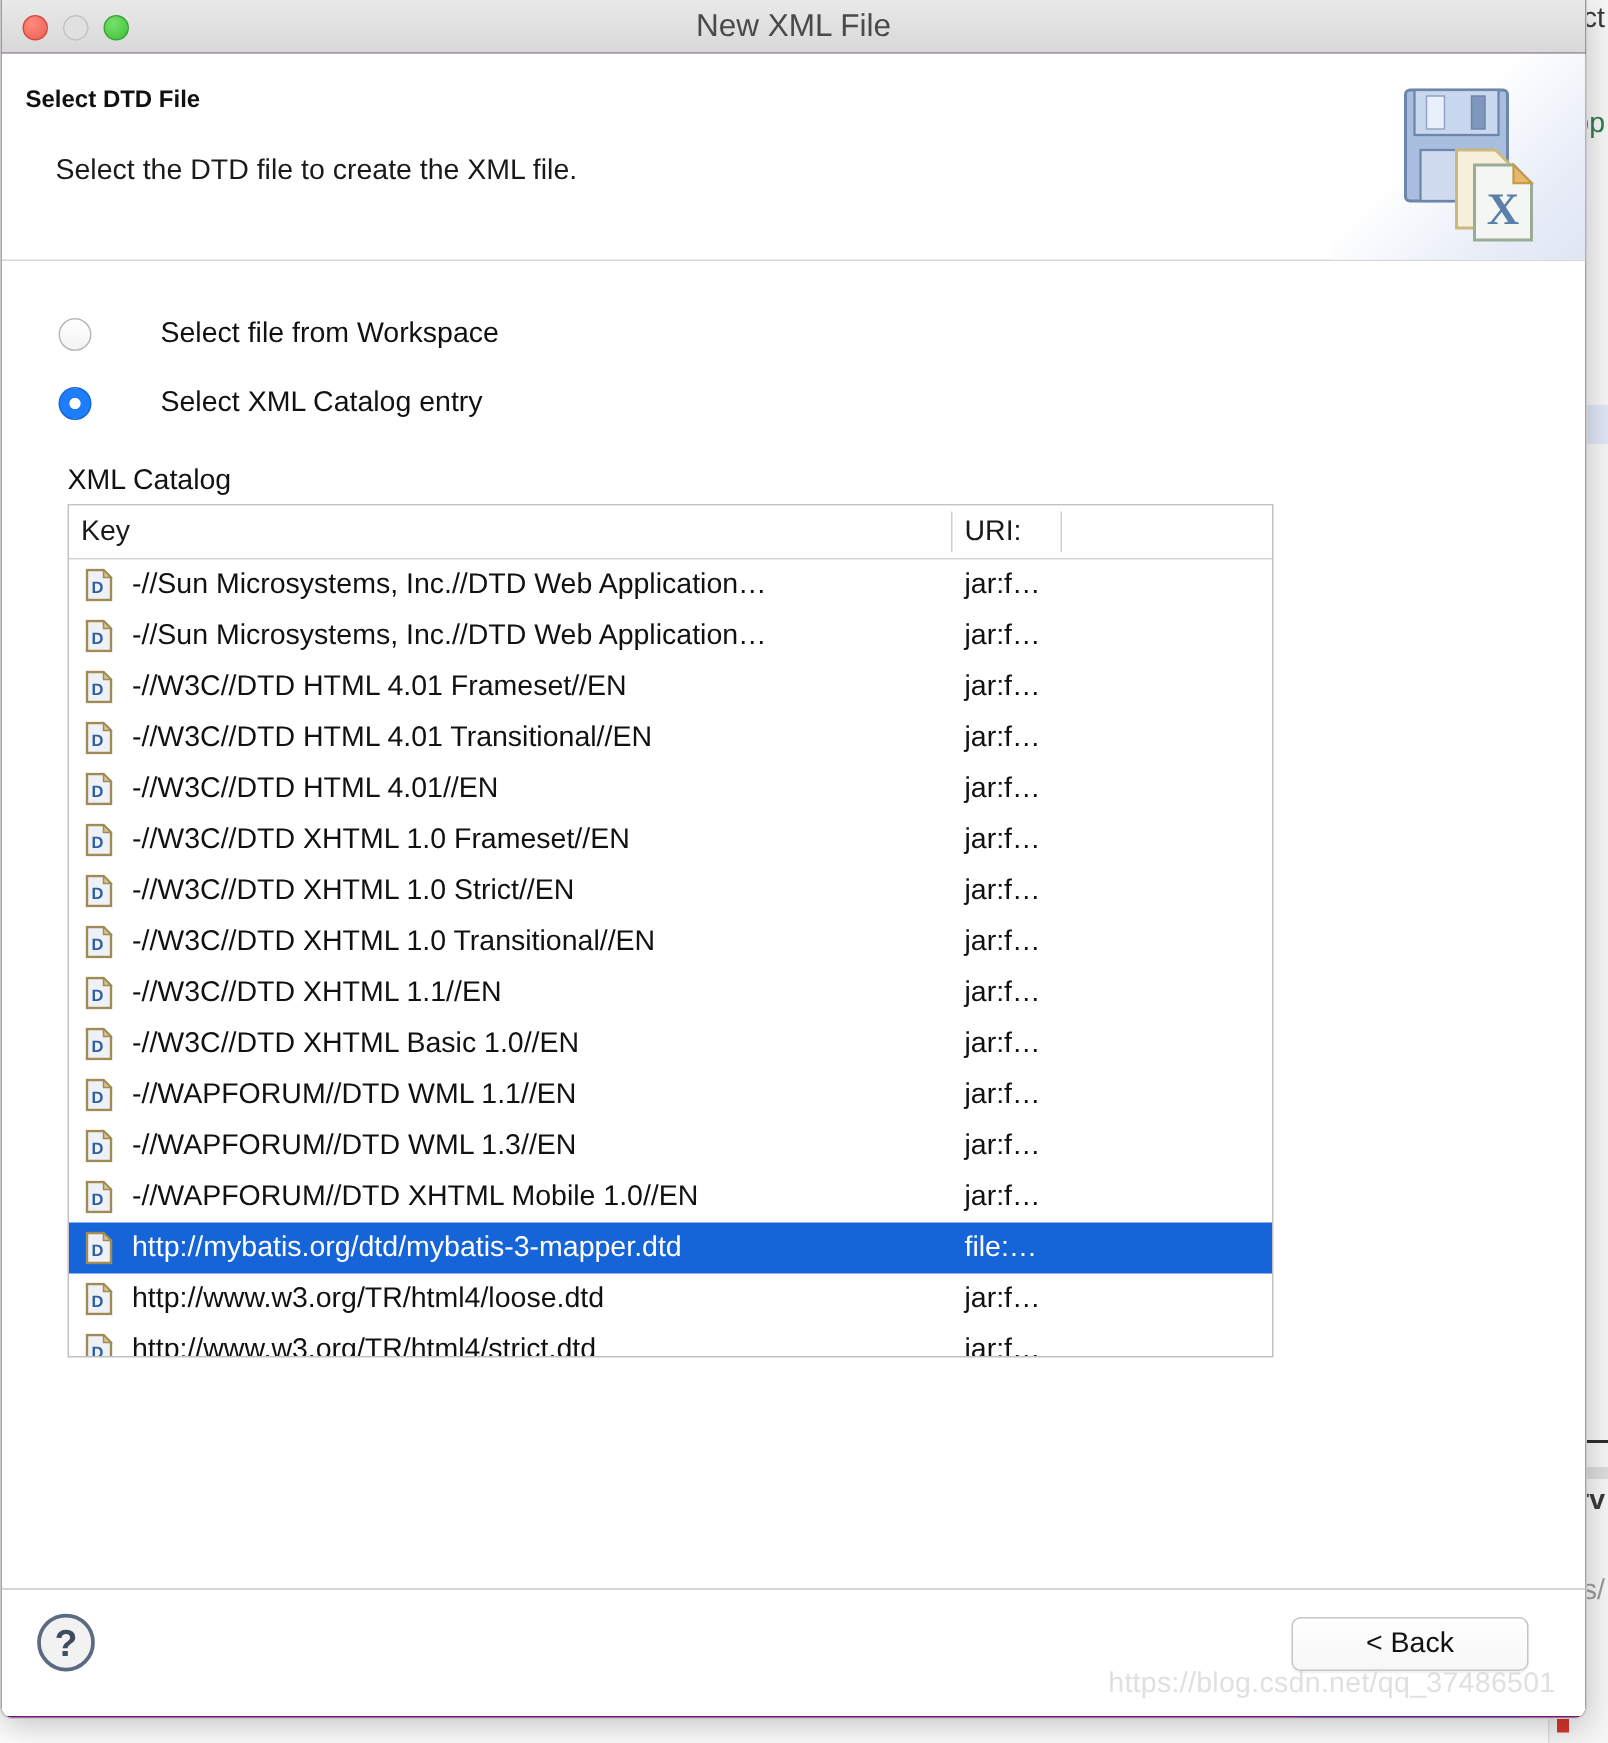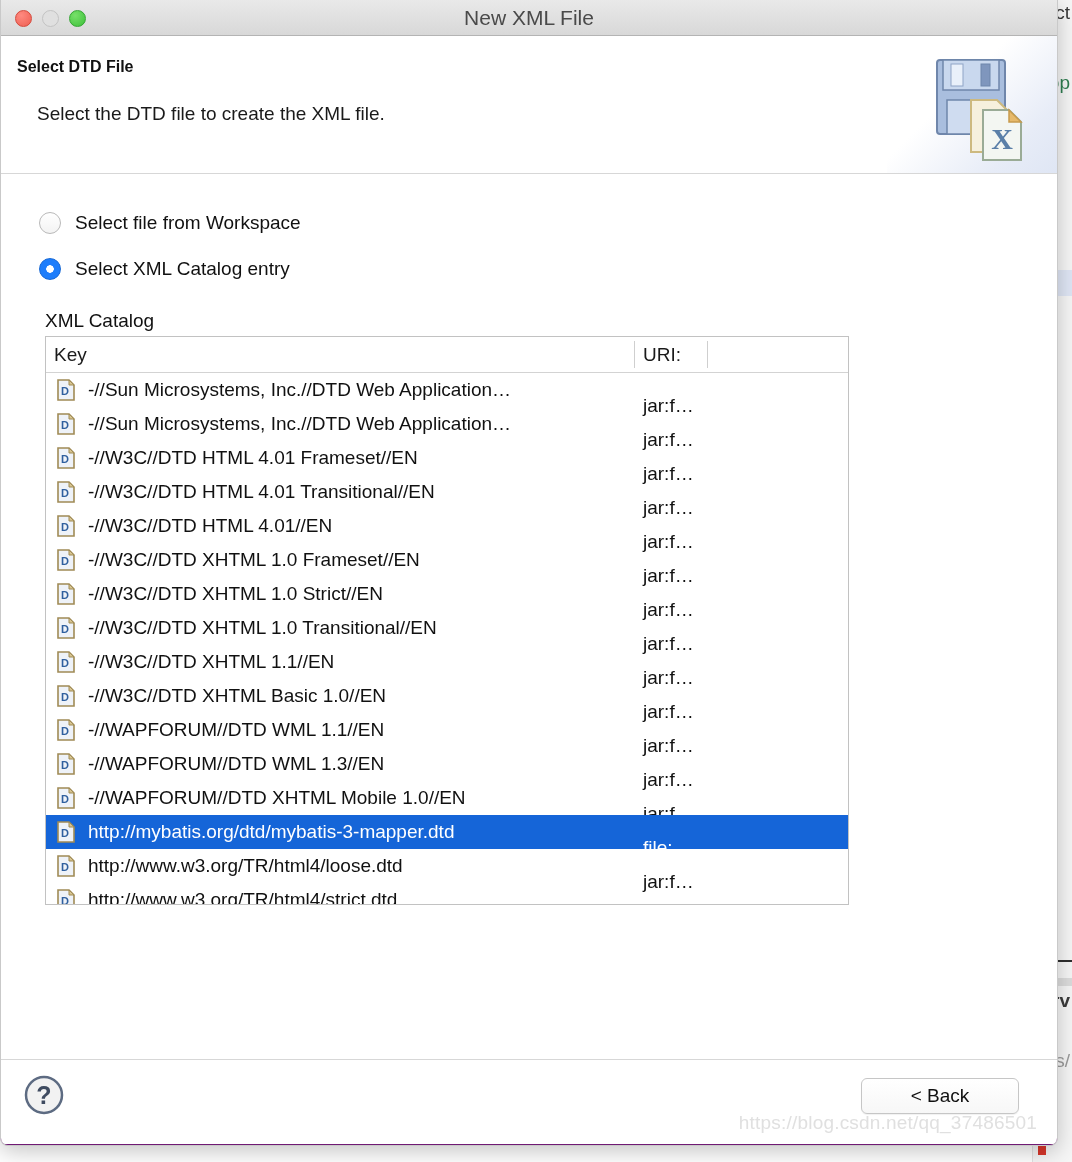--- a/index.html
+++ b/index.html
@@ -106,21 +106,21 @@
   .radio {
     width: 22px; height: 22px; border-radius: 50%;
     border: 1px solid #b9b9b9;
     background: linear-gradient(180deg,#ffffff,#f3f3f3);
     flex: 0 0 auto;
   }
   .radio.checked {
     background: radial-gradient(circle at 50% 50%, #ffffff 0 3.5px, #1d7dfb 4px 100%);
     border: 1px solid #1668d6;
   }
-  .radio-label { font-size: 19px; color: #111; }
+  .radio-label { font-size: 19px; color: #111; margin-left: 32px; }
 
   #catalog-caption {
     position: absolute; left: 44px; top: 136px;
     font-size: 19px; color: #111; text-align: center;
   }
 
   
   #table {
     position: absolute; left: 44px; top: 162px;
     width: 804px; height: 569px;
@@ -152,21 +152,21 @@
     font-size: 19px; color: #111;
     white-space: nowrap;
   }
   .row.selected { background: #1565d8; color: #ffffff; }
   .row-icon { flex: 0 0 auto; margin-left: 10px; width: 20px; height: 22px; }
   .cell-key {
     position: absolute; left: 42px; top: 0; height: 34px; line-height: 34px;
     overflow: hidden;
   }
   .cell-uri {
-    position: absolute; left: 589px; top: 16px; height: 34px; line-height: 34px;
+    position: absolute; left: 589px; top: 0; height: 34px; line-height: 34px;
     padding-left: 8px;
   }
 
   
   #footer {
     position: relative; height: 85px;
     background: #ffffff;
     border-top: 1px solid #d7d7d7;
   }
   #help-button {

